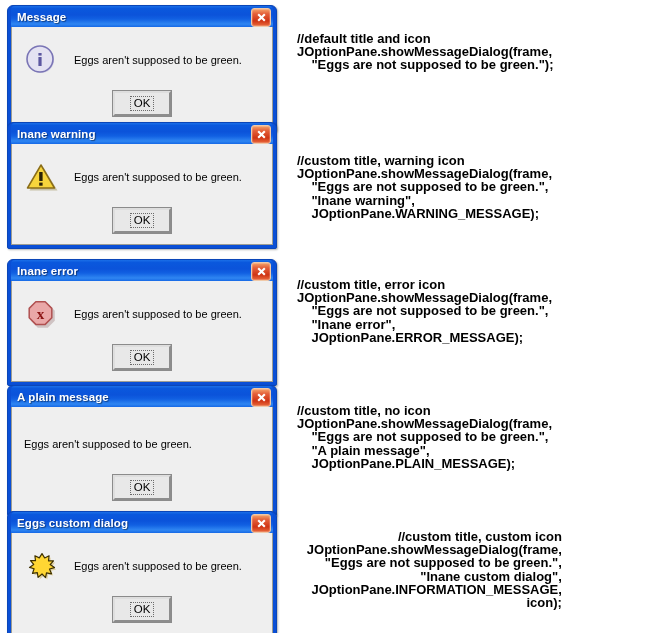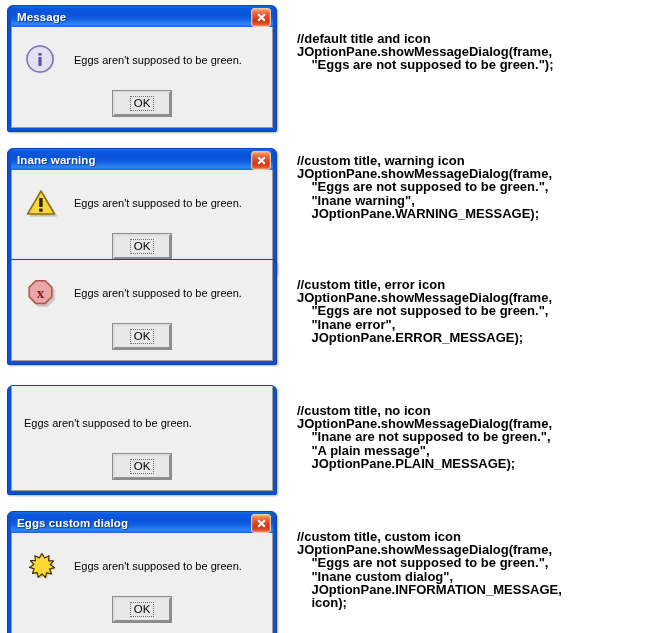--- a/index.html
+++ b/index.html
@@ -166,21 +166,21 @@
         <div class="dlg-msg">Eggs aren't supposed to be green.</div>
       </div>
       <div class="dlg-buttons">
         <div class="ok-btn">
           <span class="ok-inner">OK</span>
         </div>
       </div>
     </div>
   </div>
 
-  <div class="dialog" style="top:148px;">
+  <div class="dialog" style="top:122px;">
     <div class="titlebar">
       <span class="title-text">Inane warning</span>
       <div class="close-btn">
         <svg width="11" height="11" viewBox="0 0 11 11" aria-hidden="true">
           <path d="M2.2 2.2 L8.8 8.8 M8.8 2.2 L2.2 8.8" stroke="#ffffff" stroke-width="2.1"></path>
         </svg>
       </div>
     </div>
     <div class="dlg-body">
       <div class="dlg-content">
@@ -196,40 +196,56 @@
       </div>
       <div class="dlg-buttons">
         <div class="ok-btn">
           <span class="ok-inner">OK</span>
         </div>
       </div>
     </div>
   </div>
 
   <div class="dialog" style="top:259px;">
+    <div class="titlebar">
+      <span class="title-text">Inane error</span>
+      <div class="close-btn">
+        <svg width="11" height="11" viewBox="0 0 11 11" aria-hidden="true">
+          <path d="M2.2 2.2 L8.8 8.8 M8.8 2.2 L2.2 8.8" stroke="#ffffff" stroke-width="2.1"></path>
+        </svg>
+      </div>
+    </div>
     <div class="dlg-body">
       <div class="dlg-content">
         <div class="dlg-icon">
           <svg width="32" height="32" viewBox="0 0 32 32">
             <polygon points="10.5,4.5 20.5,4.5 27.5,11.5 27.5,21.5 20.5,28.5 10.5,28.5 3.5,21.5 3.5,11.5" fill="#a88f8f" opacity="0.45" transform="translate(1.3,1.3)"></polygon>
             <polygon points="9.8,3.8 19.2,3.8 25.8,10.4 25.8,19.8 19.2,26.4 9.8,26.4 3.2,19.8 3.2,10.4" fill="#eaa8a8" stroke="#b05050" stroke-width="1.5" stroke-linejoin="round"></polygon>
             <text x="14.5" y="20.5" font-family="Liberation Serif, serif" font-size="15" font-weight="bold" fill="#8b1414" text-anchor="middle">x</text>
           </svg>
         </div>
         <div class="dlg-msg">Eggs aren't supposed to be green.</div>
       </div>
       <div class="dlg-buttons">
         <div class="ok-btn">
           <span class="ok-inner">OK</span>
         </div>
       </div>
     </div>
   </div>
 
   <div class="dialog" style="top:385px;">
+    <div class="titlebar">
+      <span class="title-text">A plain message</span>
+      <div class="close-btn">
+        <svg width="11" height="11" viewBox="0 0 11 11" aria-hidden="true">
+          <path d="M2.2 2.2 L8.8 8.8 M8.8 2.2 L2.2 8.8" stroke="#ffffff" stroke-width="2.1"></path>
+        </svg>
+      </div>
+    </div>
     <div class="dlg-body">
       <div class="dlg-content plain">
         <div class="dlg-msg">Eggs aren't supposed to be green.</div>
       </div>
       <div class="dlg-buttons">
         <div class="ok-btn">
           <span class="ok-inner">OK</span>
         </div>
       </div>
     </div>
@@ -274,23 +290,23 @@
     "Eggs are not supposed to be green.",
     "Inane warning",
     JOptionPane.WARNING_MESSAGE);</pre>
   <pre class="code-block" style="top:265px;">//custom title, error icon
 JOptionPane.showMessageDialog(frame,
     "Eggs are not supposed to be green.",
     "Inane error",
     JOptionPane.ERROR_MESSAGE);</pre>
   <pre class="code-block" style="top:391px;">//custom title, no icon
 JOptionPane.showMessageDialog(frame,
-    "Inane are not supposed to be green.",
+    "Eggs are not supposed to be green.",
     "A plain message",
     JOptionPane.PLAIN_MESSAGE);</pre>
-  <pre class="code-block" style="top:517px;">//custom title, custom icon
+  <pre class="code-block" style="top:517px;text-align:right;">//custom title, custom icon
 JOptionPane.showMessageDialog(frame,
     "Eggs are not supposed to be green.",
     "Inane custom dialog",
     JOptionPane.INFORMATION_MESSAGE,
     icon);</pre>
 
 </div>
 
 </body></html>

